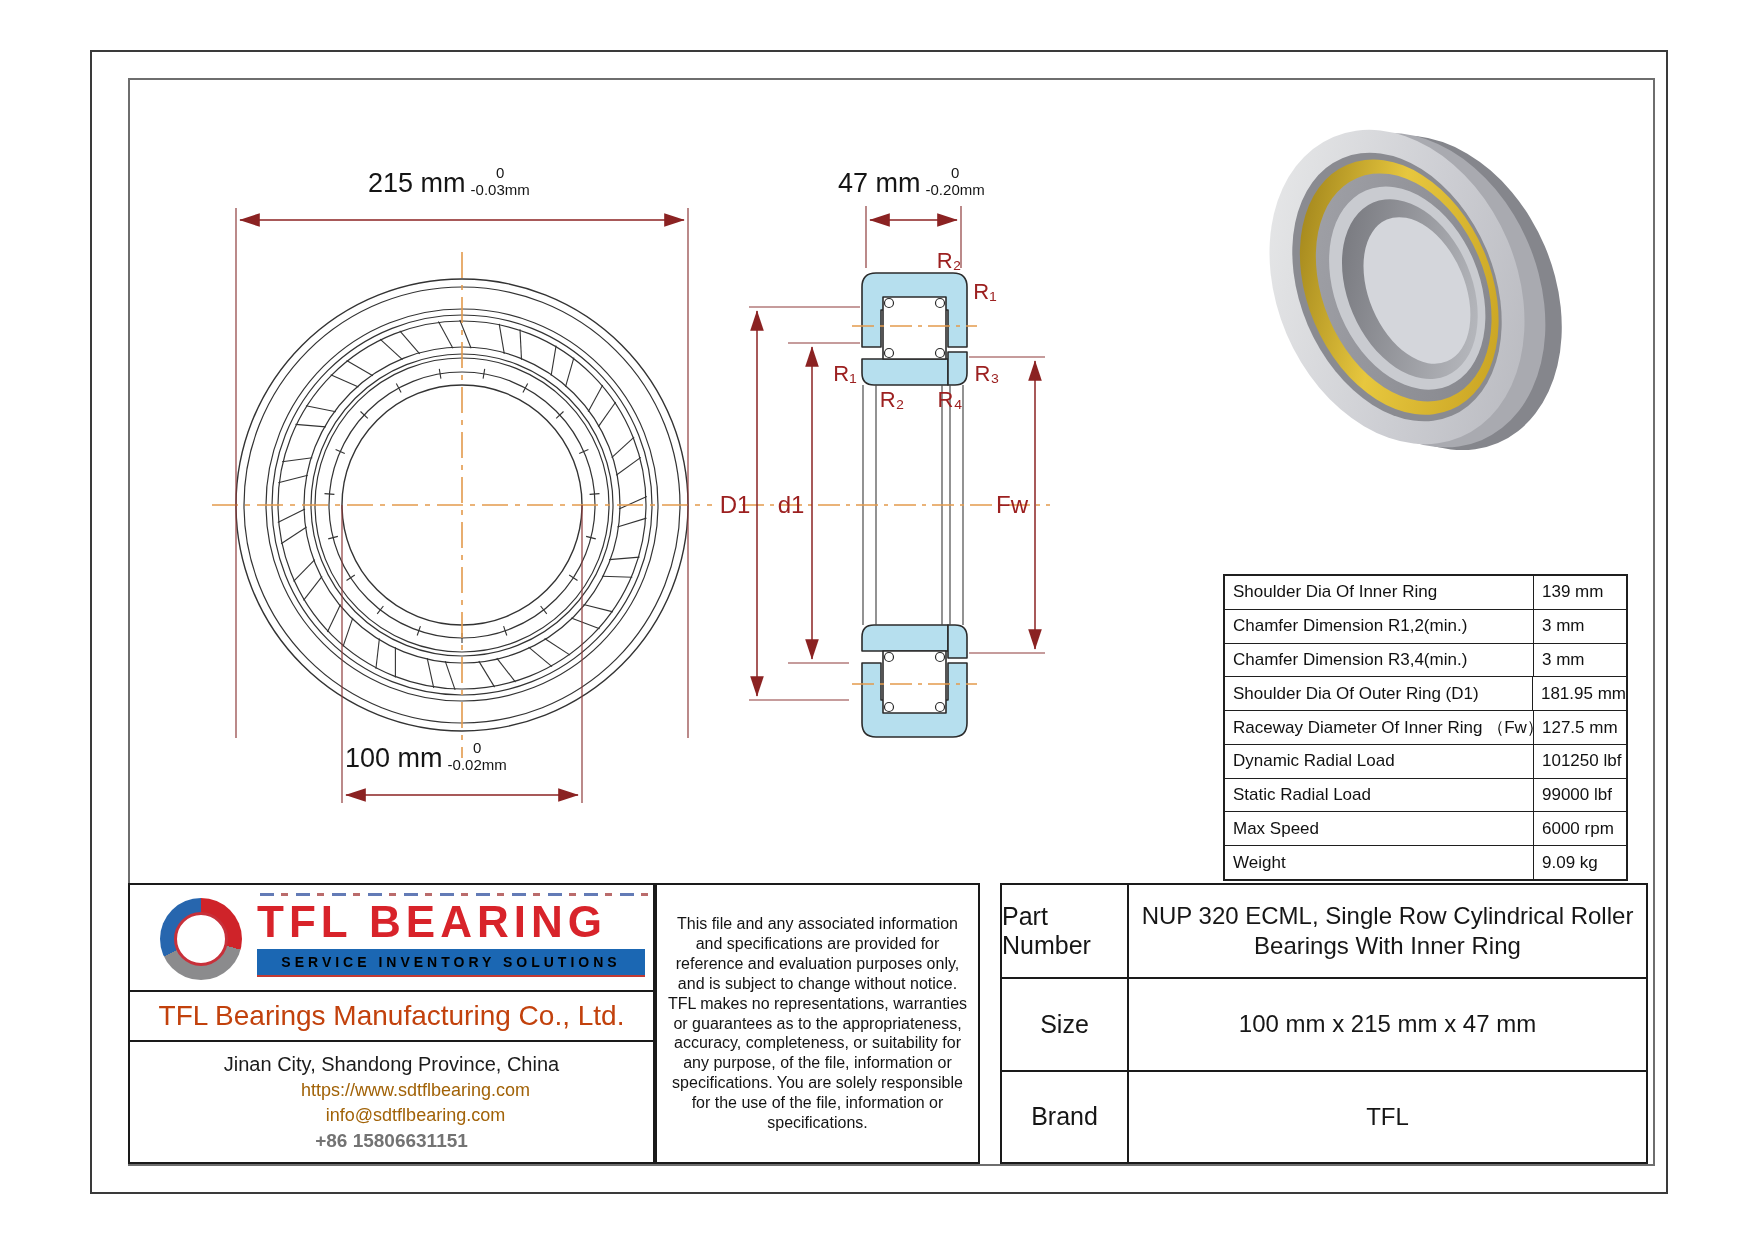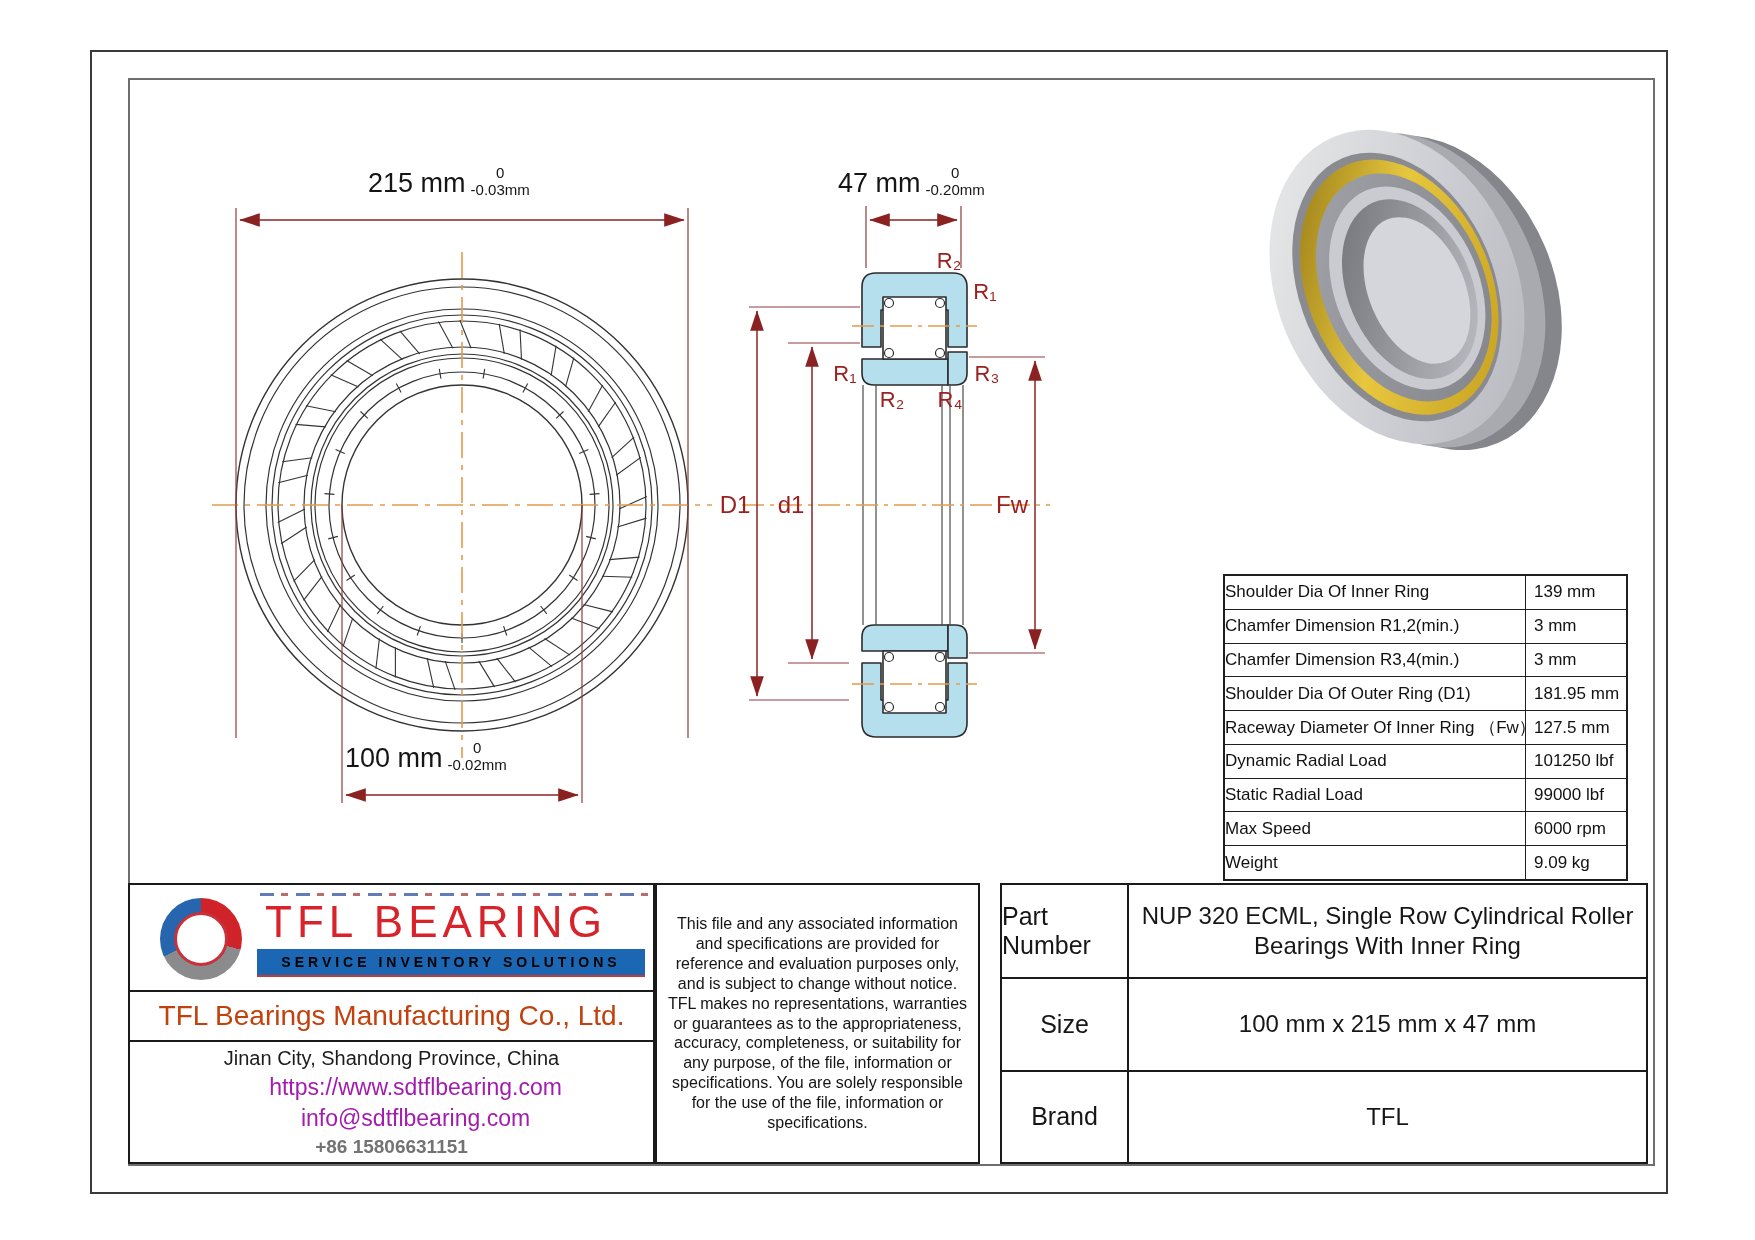--- a/index.html
+++ b/index.html
@@ -8,34 +8,34 @@
   .frame-outer{left:90px;top:50px;width:1574px;height:1140px;border:2px solid #3a3a3a;}
   .frame-inner{left:128px;top:78px;width:1523px;height:1084px;border:2px solid #6e6e6e;}
   svg.draw{left:0;top:0;width:1755px;height:1240px;pointer-events:none;}
   
   .dim{display:flex;align-items:center;font-size:27px;color:#151515;}
   .dim .tolstack{display:flex;flex-direction:column;align-items:center;font-size:15px;line-height:1.1;margin-left:5px;transform:translateY(-2px);}
   
   .spec{left:1223px;top:574px;width:405px;height:307px;border:2px solid #1f1f1f;box-sizing:border-box;display:flex;flex-direction:column;background:#fff;}
   .spec-row{flex:1;display:flex;border-bottom:1.5px solid #1f1f1f;}
   .spec-row:last-child{border-bottom:none;}
-  .spec-label{width:300px;border-right:1.5px solid #1f1f1f;display:flex;align-items:center;padding-left:0;font-size:17px;white-space:nowrap;}
+  .spec-label{width:300px;border-right:1.5px solid #1f1f1f;display:flex;align-items:center;padding-left:8px;font-size:17px;white-space:nowrap;}
   .spec-value{flex:1;display:flex;align-items:center;padding-left:8px;font-size:17px;white-space:nowrap;}
   
   .cell{border:2px solid #1a1a1a;box-sizing:border-box;background:#fff;}
   .logo-cell{left:128px;top:883px;width:527px;height:281px;}
   .logo-area{position:relative;width:100%;height:107px;border-bottom:2px solid #1a1a1a;box-sizing:border-box;}
   .company-row{position:relative;width:100%;height:50px;border-bottom:2px solid #1a1a1a;box-sizing:border-box;display:flex;align-items:center;justify-content:center;font-size:28px;color:#c2410c;}
   .contact-row{position:relative;width:100%;height:120px;display:flex;flex-direction:column;align-items:center;justify-content:center;gap:4px;}
   .contact-row .city{font-size:20px;color:#1c1c1c;}
-  .contact-row .link{font-size:23px;color:#a21caf;text-decoration:none;padding-left:48px;}
+  .contact-row .link{font-size:18px;color:#a16207;text-decoration:none;padding-left:48px;}
   .contact-row .phone{font-size:19px;font-weight:bold;color:#737373;}
   .logo-mark{position:absolute;left:30px;top:13px;width:82px;height:82px;border-radius:50%;background:conic-gradient(from 0deg,#cf2329 0deg 105deg,#8b8b8d 105deg 245deg,#2766ae 245deg 360deg);}
   .logo-mark .hole{position:absolute;left:14px;top:14px;width:54px;height:54px;border-radius:50%;background:#fff;border:3px solid #c8303a;box-sizing:border-box;}
-  .brand-line{position:absolute;left:135px;top:12px;font-size:44px;font-weight:normal;letter-spacing:5px;color:#d8232a;white-space:nowrap;}
+  .brand-line{position:absolute;left:127px;top:12px;font-size:44px;font-weight:bold;letter-spacing:5px;color:#d8232a;white-space:nowrap;}
   .tag-bar{position:absolute;left:127px;top:64px;width:388px;height:26px;background:#1b67b3;color:#000000;display:flex;align-items:center;justify-content:center;font-size:14px;font-weight:bold;letter-spacing:4px;white-space:nowrap;border-bottom:2px solid #c23a33;}
   .scan-dashes{position:absolute;left:130px;top:8px;width:478px;height:3px;background:repeating-linear-gradient(90deg,#2f4f9e 0 14px,transparent 14px 21px,#a33a3a 21px 28px,transparent 28px 36px);opacity:.75;}
   .disc-cell{left:655px;top:883px;width:325px;height:281px;display:flex;align-items:center;justify-content:center;}
   .disc-text{width:300px;font-size:16px;line-height:1.24;text-align:center;color:#141414;}
   .part-table{left:980px;top:883px;width:648px;height:281px;display:flex;flex-direction:column;margin-left:20px;}
   .pt-row{flex:1;display:flex;border-bottom:2px solid #1a1a1a;}
   .pt-row:last-child{border-bottom:none;}
   .pt-label{width:125px;border-right:2px solid #1a1a1a;display:flex;align-items:center;justify-content:center;font-size:25px;color:#161616;}
   .pt-value{flex:1;display:flex;align-items:center;justify-content:center;text-align:center;font-size:24px;color:#161616;padding:16px 10px;line-height:1.25;}
 </style>

